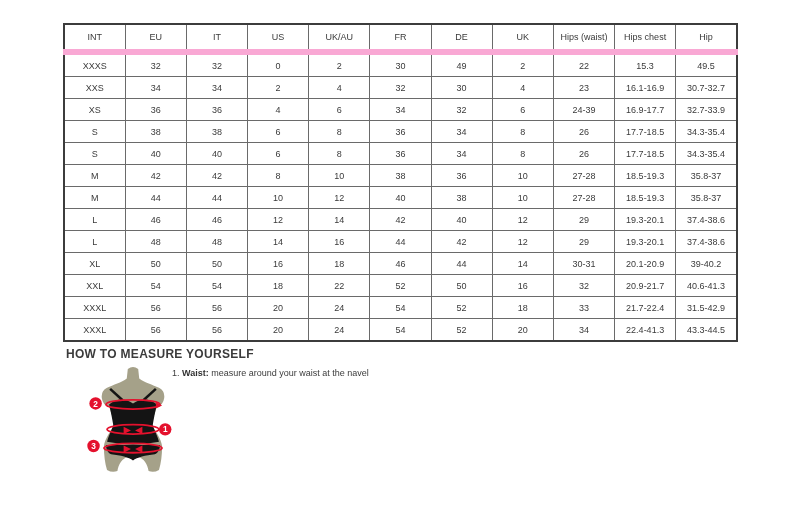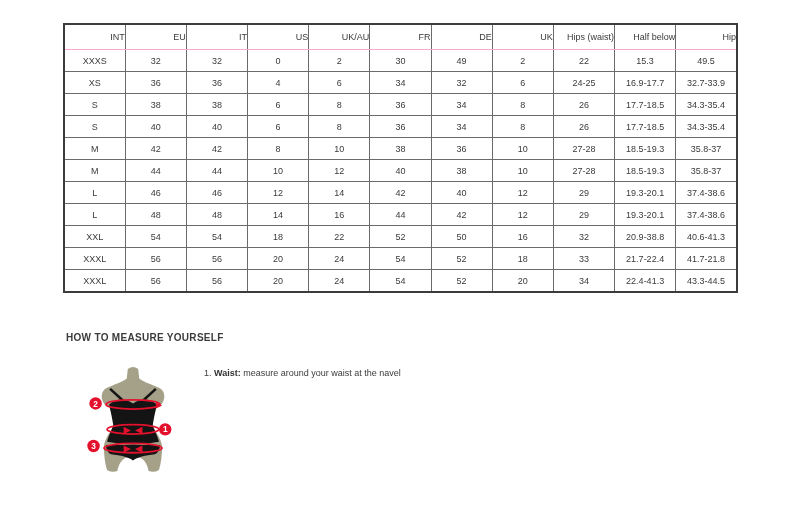--- a/index.html
+++ b/index.html
@@ -11,76 +11,89 @@
     position:absolute;left:63px;top:23px;width:675px;
     border-collapse:collapse;table-layout:fixed;
     border:2px solid #3c3c3c;
     font-size:9px;color:#3a3a3a;
   }
   table.size-chart th, table.size-chart td{
     border:1px solid #6a6a6a;
     text-align:center;vertical-align:middle;
     padding:0;font-weight:normal;
   }
-  table.size-chart thead th{height:24px;border-bottom:1px solid #f9a8d4;text-align:right;}
+  table.size-chart thead th{height:24px;border-bottom:6px solid #f9a8d4;}
   table.size-chart tbody td{height:21px;}
   .measure-heading{
-    position:absolute;left:66px;top:332px;
-    font-size:10px;font-weight:bold;letter-spacing:0.3px;color:#3b3b3b;
+    position:absolute;left:66px;top:347px;
+    font-size:12px;font-weight:bold;letter-spacing:0.3px;color:#3b3b3b;
   }
   .figure{position:absolute;left:83px;top:366px;width:100px;height:107px;}
   .steps{position:absolute;left:172px;top:367px;font-size:9px;color:#3c3c3c;}
-  .step{line-height:12px;margin-bottom:9px;white-space:nowrap;margin-left:32px;}
+  .step{line-height:12px;margin-bottom:9px;white-space:nowrap;}
   .step b{font-weight:bold;color:#323232;}
 </style>
 </head>
 <body>
 
 <div class="page">
 
   <table class="size-chart">
     <thead>
       <tr>
           <th>INT</th>
           <th>EU</th>
           <th>IT</th>
           <th>US</th>
           <th>UK/AU</th>
           <th>FR</th>
           <th>DE</th>
           <th>UK</th>
           <th>Hips (waist)</th>
-          <th>Half below</th>
+          <th>Hips chest</th>
           <th>Hip</th>
         </tr>
     </thead>
     <tbody>
         <tr>
           <td>XXXS</td>
           <td>32</td>
           <td>32</td>
           <td>0</td>
           <td>2</td>
           <td>30</td>
           <td>49</td>
           <td>2</td>
           <td>22</td>
           <td>15.3</td>
           <td>49.5</td>
         </tr>
         <tr>
+          <td>XXS</td>
+          <td>34</td>
+          <td>34</td>
+          <td>2</td>
+          <td>4</td>
+          <td>32</td>
+          <td>30</td>
+          <td>4</td>
+          <td>23</td>
+          <td>16.1-16.9</td>
+          <td>30.7-32.7</td>
+        </tr>
+        <tr>
           <td>XS</td>
           <td>36</td>
           <td>36</td>
           <td>4</td>
           <td>6</td>
           <td>34</td>
           <td>32</td>
           <td>6</td>
-          <td>24-25</td>
+          <td>24-39</td>
           <td>16.9-17.7</td>
           <td>32.7-33.9</td>
         </tr>
         <tr>
           <td>S</td>
           <td>38</td>
           <td>38</td>
           <td>6</td>
           <td>8</td>
           <td>36</td>
@@ -149,44 +162,57 @@
           <td>14</td>
           <td>16</td>
           <td>44</td>
           <td>42</td>
           <td>12</td>
           <td>29</td>
           <td>19.3-20.1</td>
           <td>37.4-38.6</td>
         </tr>
         <tr>
+          <td>XL</td>
+          <td>50</td>
+          <td>50</td>
+          <td>16</td>
+          <td>18</td>
+          <td>46</td>
+          <td>44</td>
+          <td>14</td>
+          <td>30-31</td>
+          <td>20.1-20.9</td>
+          <td>39-40.2</td>
+        </tr>
+        <tr>
           <td>XXL</td>
           <td>54</td>
           <td>54</td>
           <td>18</td>
           <td>22</td>
           <td>52</td>
           <td>50</td>
           <td>16</td>
           <td>32</td>
-          <td>20.9-38.8</td>
+          <td>20.9-21.7</td>
           <td>40.6-41.3</td>
         </tr>
         <tr>
           <td>XXXL</td>
           <td>56</td>
           <td>56</td>
           <td>20</td>
           <td>24</td>
           <td>54</td>
           <td>52</td>
           <td>18</td>
           <td>33</td>
           <td>21.7-22.4</td>
-          <td>41.7-21.8</td>
+          <td>31.5-42.9</td>
         </tr>
         <tr>
           <td>XXXL</td>
           <td>56</td>
           <td>56</td>
           <td>20</td>
           <td>24</td>
           <td>54</td>
           <td>52</td>
           <td>20</td>

